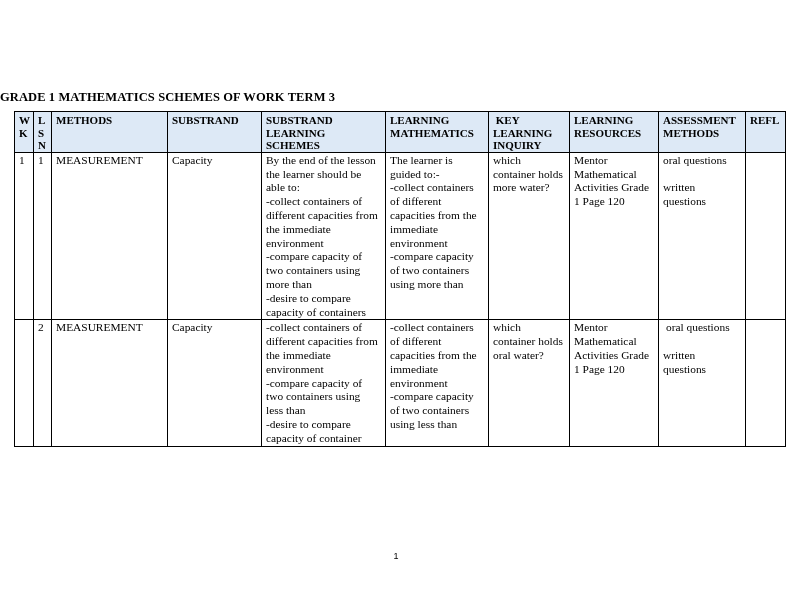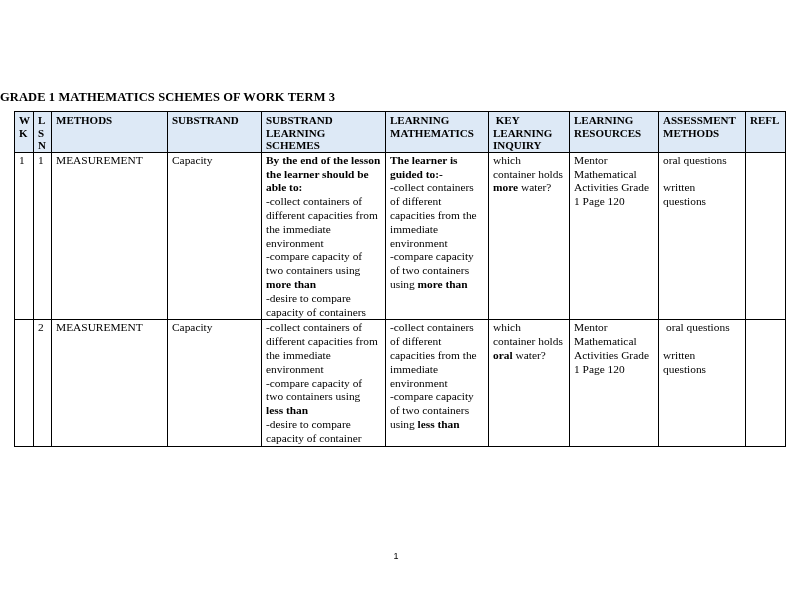--- a/index.html
+++ b/index.html
@@ -9,21 +9,21 @@
            font-weight: bold; font-size: 12.5px; letter-spacing: 0.1px; }
   table.scheme { position: absolute; left: 14px; top: 111px; width: 771px;
            border-collapse: collapse; table-layout: fixed; font-size: 11.4px; line-height: 13.8px; }
   table.scheme th, table.scheme td { border: 1px solid #000; vertical-align: top;
            padding: 1px 4px 0 4px; text-align: left; overflow: hidden; }
   table.scheme th { background: #dde9f6; font-weight: bold; font-size: 11px; line-height: 12.6px; padding-top: 2px; }
   table.scheme th.narrow, table.scheme td.narrow { padding-left: 4px; padding-right: 1px; }
   tr.header-row { height: 40px; }
   tr.row-1 { height: 166px; }
   tr.row-2 { height: 125px; }
-  .b { font-weight: bold; }
+  .b { font-weight: normal; }
   .gap { display: block; height: 13.8px; }
   .indent1 { padding-left: 3px; }
   .pagenum { position: absolute; top: 551px; left: 0; width: 792px; text-align: center;
              font-family: "Liberation Sans", sans-serif; font-size: 9px; }
 </style>
 </head>
 <body>
 
 <div class="title">GRADE 1 MATHEMATICS SCHEMES OF WORK TERM 3</div>
 

